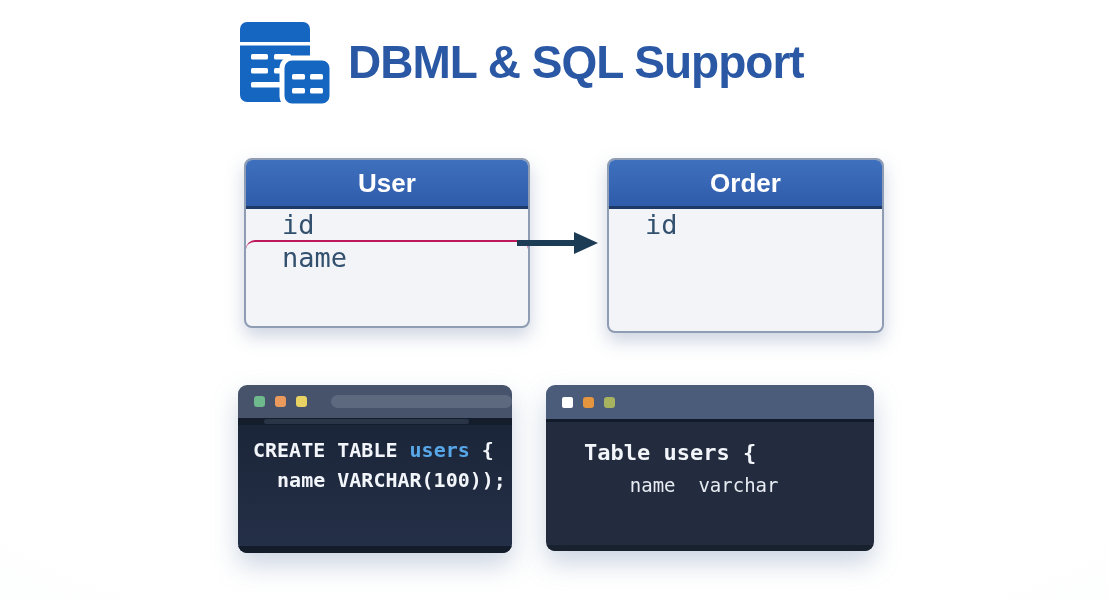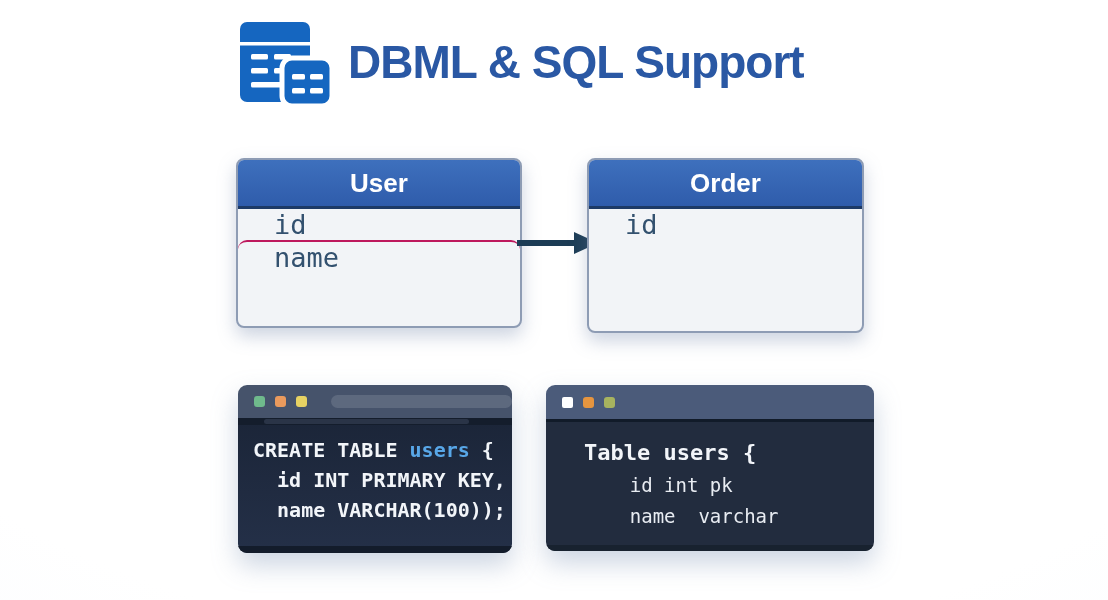--- a/index.html
+++ b/index.html
@@ -23,22 +23,22 @@
   }
 
   
   .er-table {
     position: absolute;
     border: 2px solid #8e9cb4; border-radius: 8px;
     background: #f2f4f7;
     box-shadow: 0 8px 18px rgba(110,130,165,0.35);
     overflow: hidden;
   }
-  .er-table.user  { left: 236px; top: 158px; width: 282px; height: 166px; }
-  .er-table.order { left: 587px; top: 158px; width: 273px; height: 171px; }
+  .er-table.user  { left: 244px; top: 158px; width: 282px; height: 166px; }
+  .er-table.order { left: 607px; top: 158px; width: 273px; height: 171px; }
   .er-header {
     height: 46px; line-height: 46px;
     background: linear-gradient(180deg, #3e70bd, #2f5cab);
     border-bottom: 3px solid #1d3a66;
     color: #ffffff; font-weight: bold; font-size: 26px; text-align: center;
   }
   .er-rows { display: flex; flex-direction: column; }
   .er-row {
     flex: 1; display: flex; align-items: center;
     padding-left: 36px; box-sizing: border-box;
@@ -141,33 +141,31 @@
       <div class="dot dot-1"></div>
       <div class="dot dot-2"></div>
       <div class="dot dot-3"></div>
       <div class="titlebar-pill"></div>
     </div>
     <div class="window-body">
       <div class="body-top-strip">
         <div class="body-top-inner"></div>
       </div>
       <div class="code-line"><span>CREATE TABLE </span><span class="kw-highlight">users</span><span> {</span></div>
-      <div class="code-line">  id INT PRIMARY KEY,</div>
       <div class="code-line">  name VARCHAR(100));</div>
       <div class="body-bottom-strip"></div>
     </div>
   </div>
 
   <div class="window dbml">
     <div class="titlebar">
       <div class="dot dot-1"></div>
       <div class="dot dot-2"></div>
       <div class="dot dot-3"></div>
     </div>
     <div class="window-body">
       <div class="code-line code-line-1">Table users {</div>
-      <div class="code-line code-line-2">    id int pk</div>
       <div class="code-line code-line-3">    name  varchar</div>
       <div class="body-bottom-strip"></div>
     </div>
   </div>
 
 </div>
 
 </body></html>

